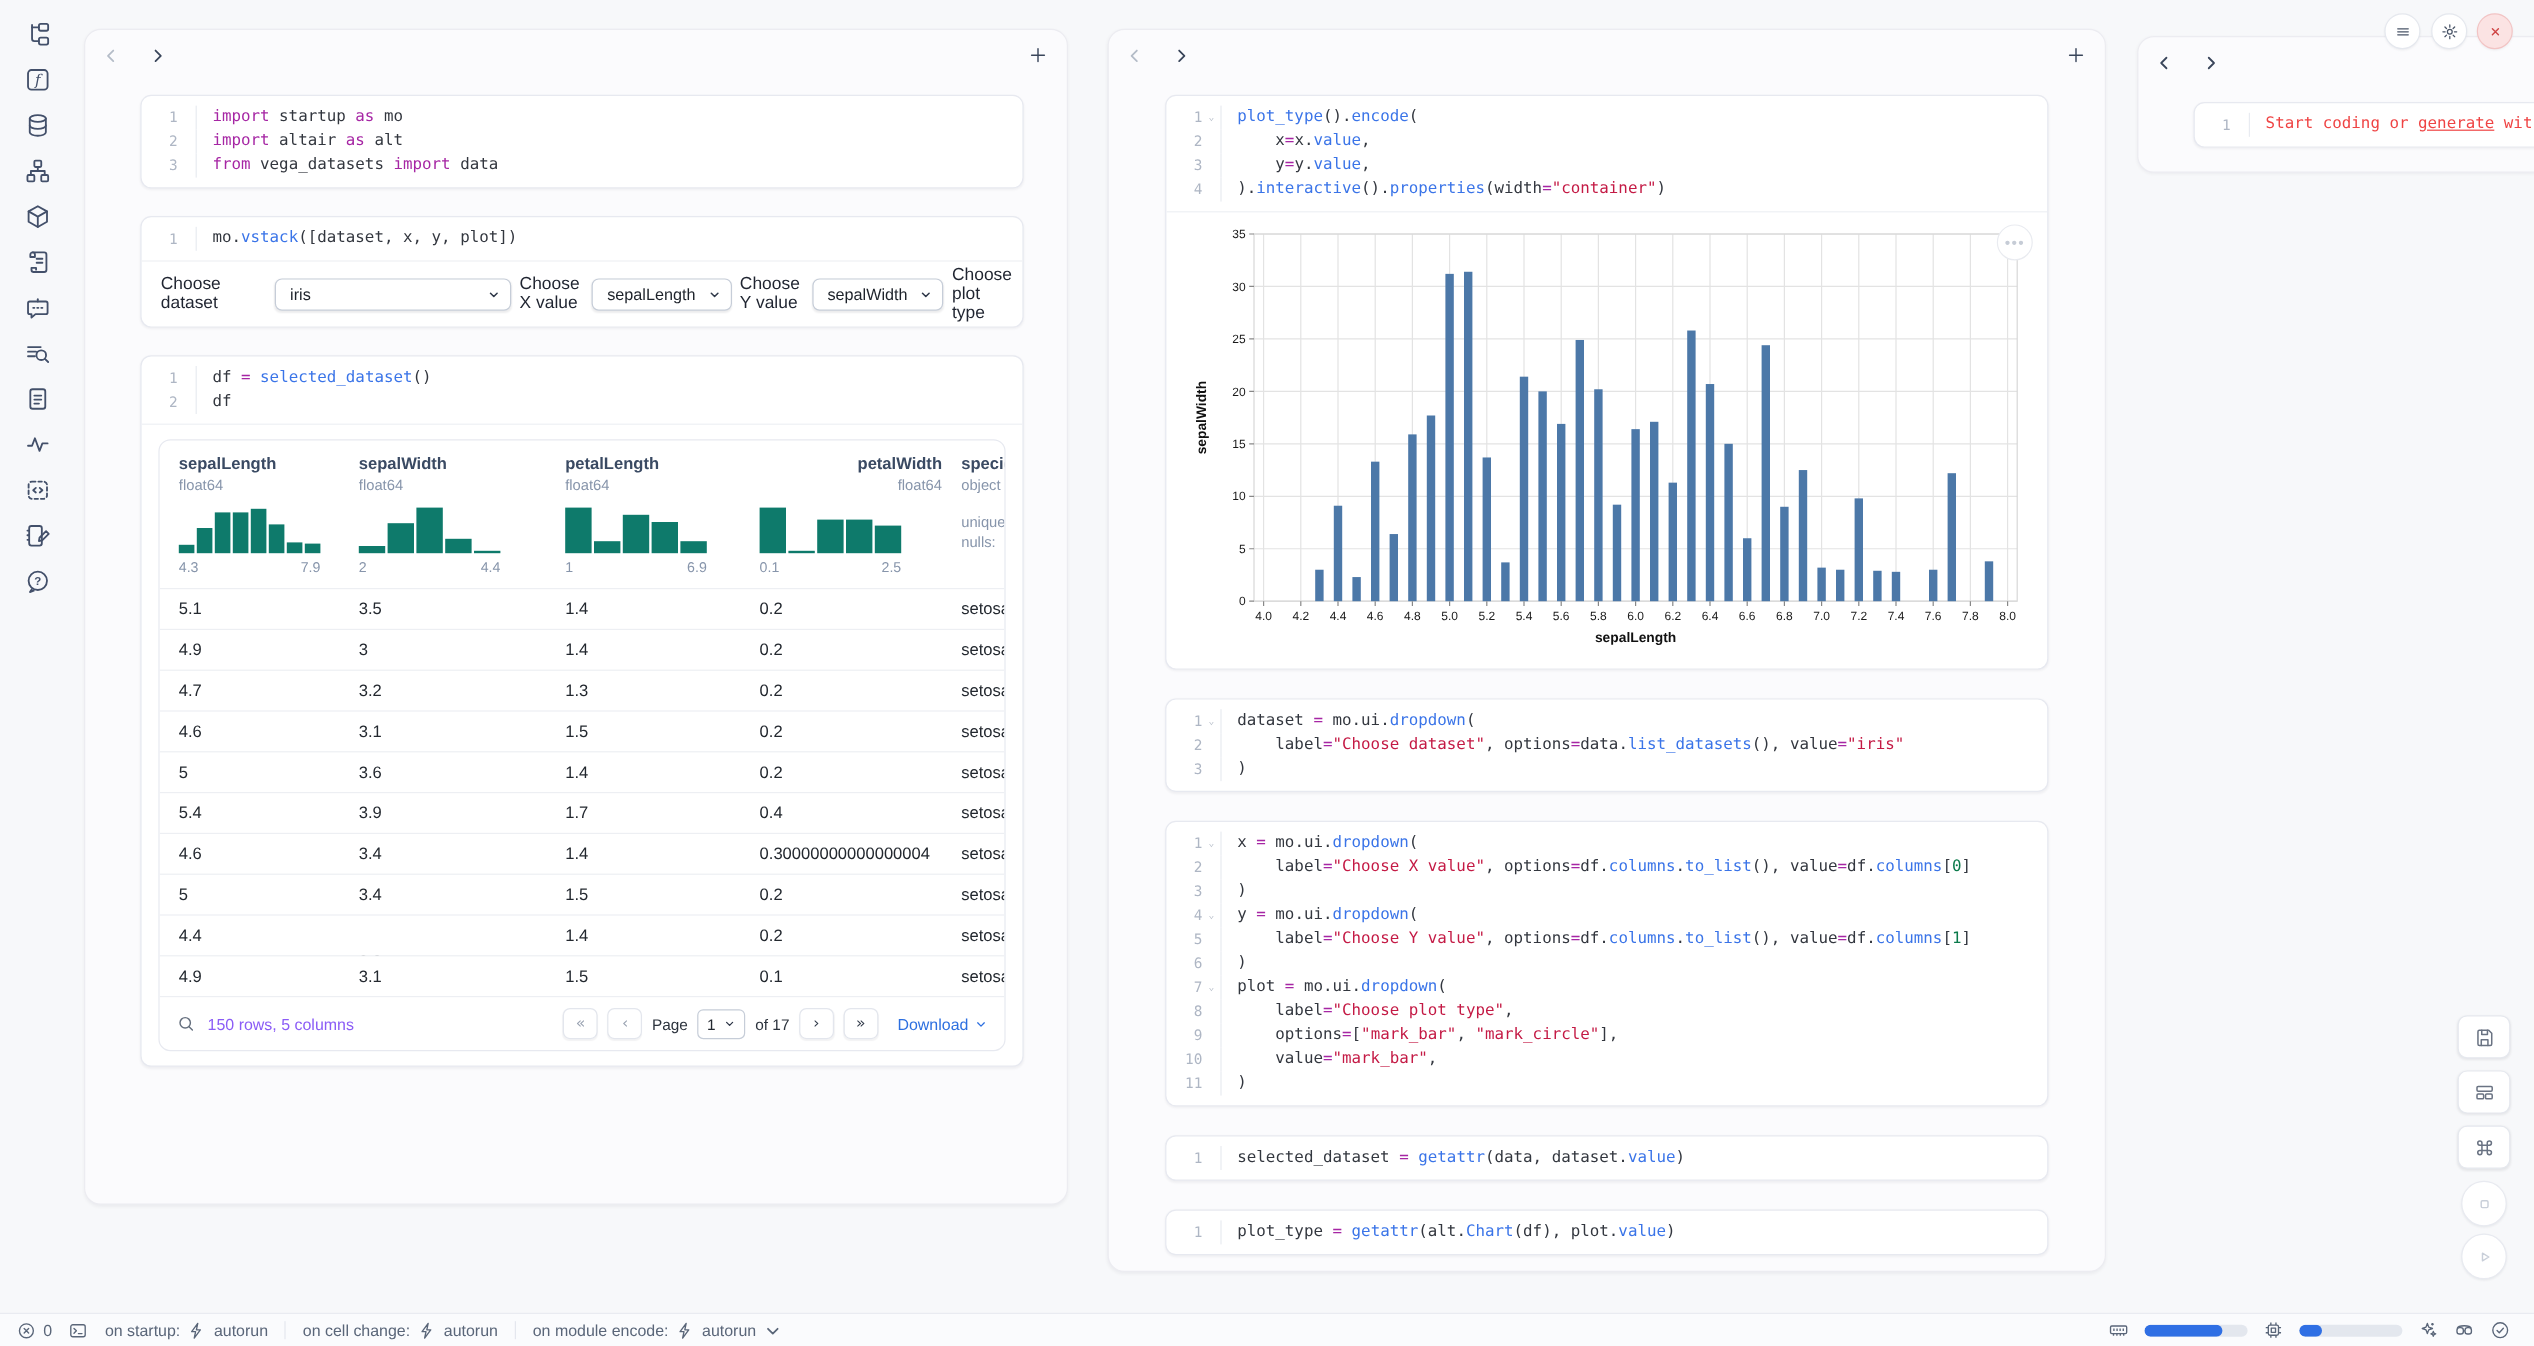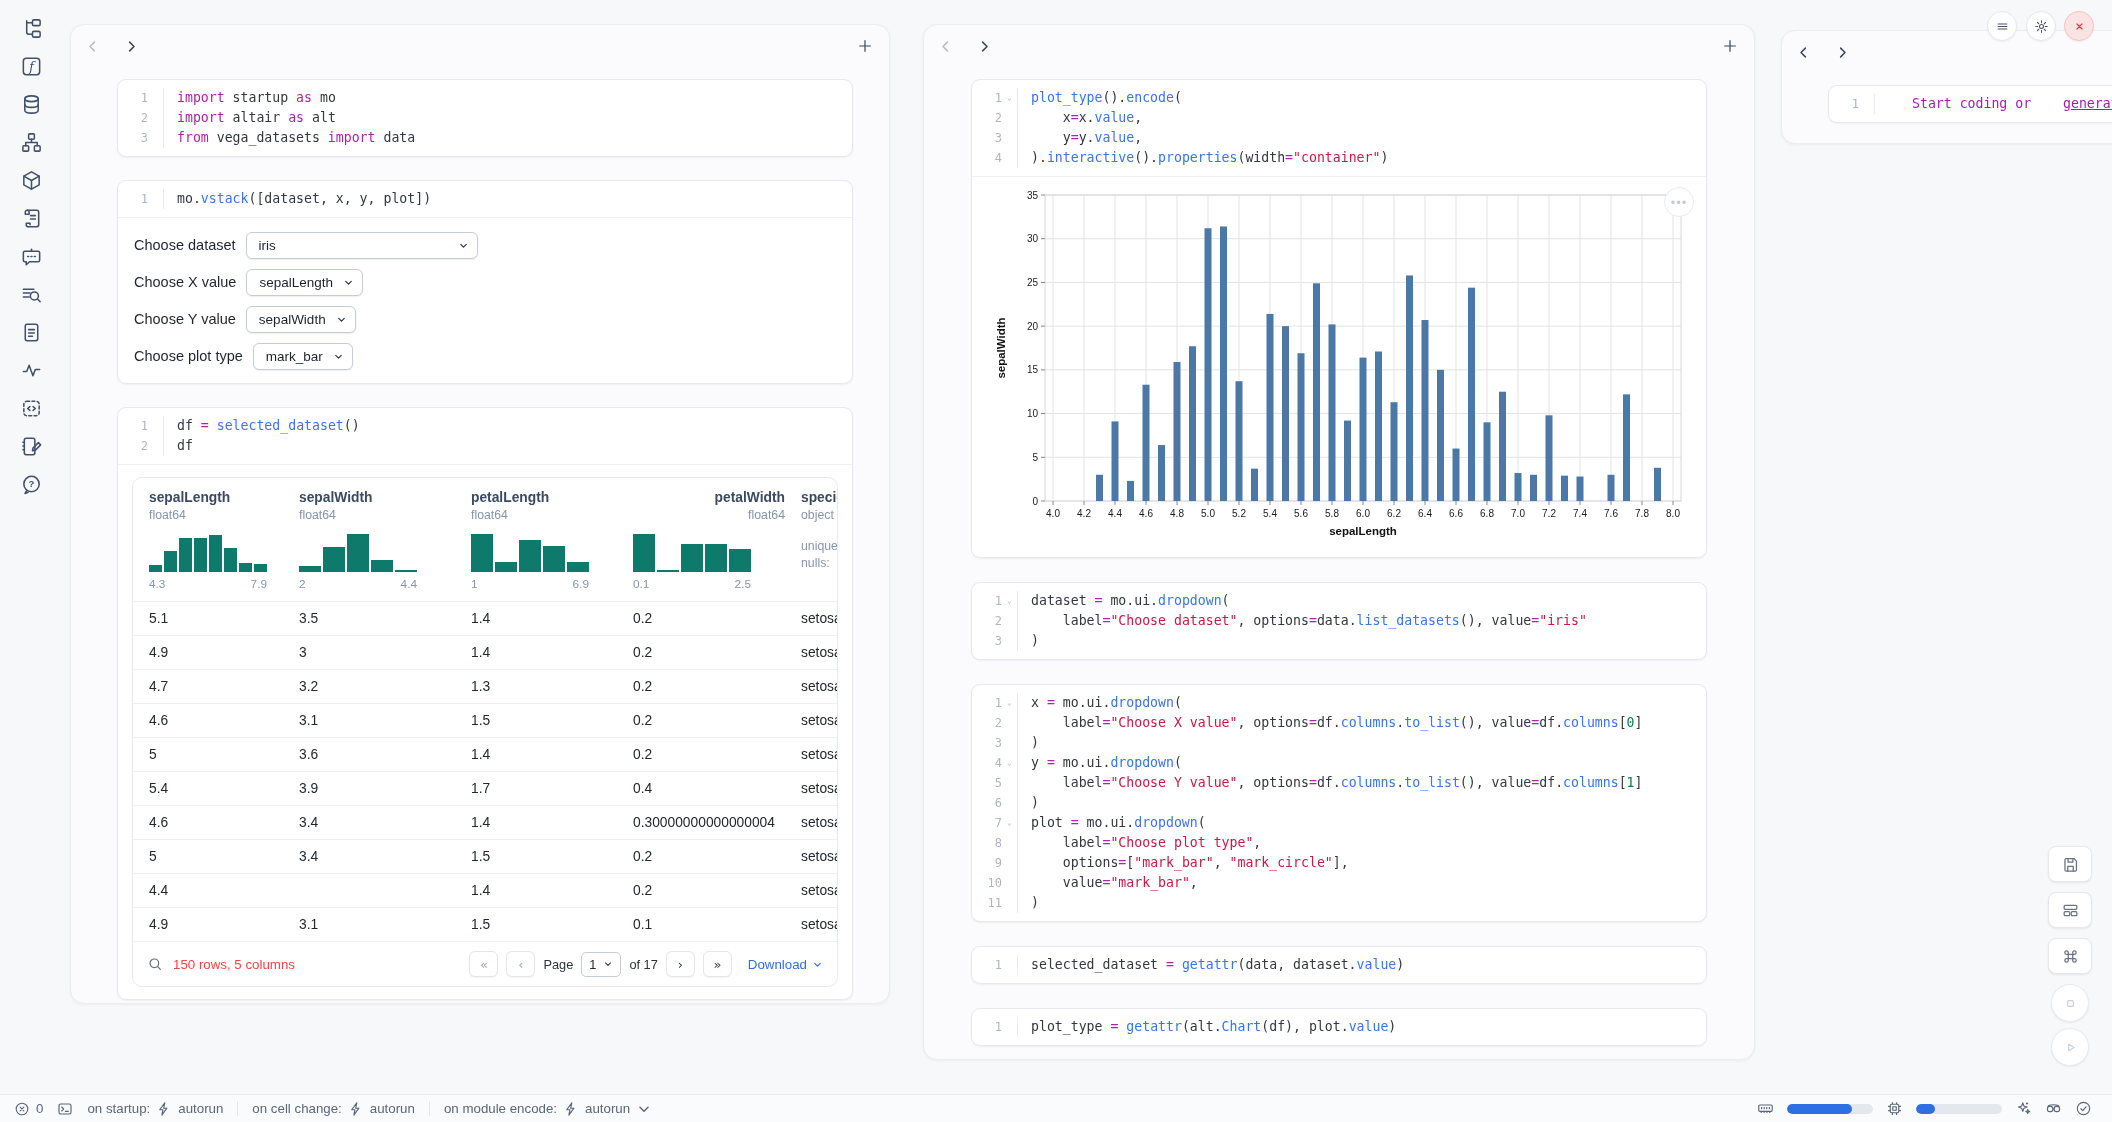--- a/index.html
+++ b/index.html
@@ -35,21 +35,21 @@
   .fold{width:15px;font-size:8px;color:#b6bdc9;text-align:center;flex:none;line-height:20px;}
   .ct{border-left:1px solid #e8ebf1;padding-left:13px;white-space:pre;color:#33373f;flex:1;min-width:0;}
   .tk-k{color:#a626a4;}
   .tk-f{color:#3a74e8;}
   .tk-s{color:#c41a45;}
   .tk-d{color:#0b7a4b;}
 
   .cell-output{border-top:1px solid #eef0f4;}
 
   
-  .controls{padding:12px 16px 12px 16px;display:flex;flex-direction:column;gap:7px;}
+  .controls{padding:12px 16px 12px 16px;display:flex;gap:7px;}
   .ctl-row{display:flex;align-items:center;gap:10px;height:30px;font-size:14.5px;color:#1f2430;}
   .sel{display:inline-flex;align-items:center;justify-content:space-between;gap:10px;height:27px;
        padding:0 8px 0 12px;background:#fff;border:1px solid #c6cdd8;border-radius:6px;
        box-shadow:0 1px 1.5px rgba(20,25,40,.08);font-size:13.5px;color:#1d222a;cursor:pointer;box-sizing:border-box;}
   .sel.wide{width:232px;}
   .sel svg{width:11px;height:11px;color:#30394a;flex:none;}
 
   
   .table-output{padding:12px 14px;}
   .df-box{border:1px solid #e7e9f0;border-radius:10px;overflow:hidden;background:#fff;}
@@ -59,41 +59,41 @@
   .df-dtype{font-size:12.3px;color:#8795ab;margin-top:3px;white-space:nowrap;}
   .hist{display:flex;align-items:flex-end;gap:2px;height:40px;width:118px;margin-top:10px;}
   .hist div{flex:1;background:#0e7a6b;}
   .minmax{display:flex;justify-content:space-between;width:118px;font-size:11.8px;color:#8795ab;margin-top:5px;}
   .df-meta{font-size:12.3px;color:#8795ab;margin-top:16px;line-height:17px;white-space:nowrap;}
   .df-row{display:flex;border-top:1px solid #edeff3;height:33px;align-items:center;
           font-size:13.8px;color:#23282f;overflow:hidden;}
   .df-cell{flex:none;padding-left:16px;white-space:nowrap;overflow:hidden;box-sizing:border-box;}
   .df-footer{display:flex;align-items:center;border-top:1px solid #edeff3;height:44px;padding:0 14px;gap:10px;}
   .df-footer .search-ic{width:16px;height:16px;color:#66707f;cursor:pointer;flex:none;}
-  .df-summary{font-size:13.3px;color:#ef4444;}
+  .df-summary{font-size:13.3px;color:#8b5cf6;}
   .pg{display:flex;align-items:center;gap:8px;margin-left:auto;}
   .pgbtn{width:27px;height:24px;border:1px solid #e3e6ed;border-radius:6px;background:#fff;
          box-shadow:0 1px 1px rgba(20,25,40,.05);display:flex;align-items:center;justify-content:center;
          font-size:13px;color:#9aa3b2;cursor:pointer;font-family:"DejaVu Sans",sans-serif;}
   .pgbtn.dark{color:#343d4c;}
   .pglabel{font-size:12.8px;color:#2c333d;}
   .pgsel{height:23px;border:1px solid #c6cdd8;border-radius:5px;padding:0 7px;display:flex;align-items:center;
          gap:7px;font-size:12.8px;background:#fff;cursor:pointer;}
   .pgsel svg{width:10px;height:10px;color:#30394a;}
   .download{color:#2c6fe0;font-size:13.3px;display:flex;gap:5px;align-items:center;margin-left:8px;cursor:pointer;}
   .download svg{width:11px;height:11px;}
 
   
   .chart-output{position:relative;padding:6px 8px;}
   .chart-actions{position:absolute;top:10px;right:12px;width:28px;height:28px;border-radius:50%;
                  border:1px solid #e9ebf0;background:#fff;color:#c6ccd6;display:flex;align-items:center;
                  justify-content:center;font-size:13px;letter-spacing:1px;cursor:pointer;}
 
   
-  .ph{color:#a21caf;margin-left:24px;}
+  .ph{color:#ef4444;}
   .ph-link{text-decoration:underline;cursor:pointer;}
 
   
   .circle-btn{position:absolute;top:11px;width:30px;height:30px;border-radius:50%;background:#fff;
               border:1px solid #e5e8ee;box-shadow:0 1px 2px rgba(20,25,40,.06);display:flex;
               align-items:center;justify-content:center;color:#4a5568;cursor:pointer;box-sizing:border-box;}
   .circle-btn svg{width:15px;height:15px;}
   .circle-btn.close{background:#fbe3e3;border-color:#f2c4c4;color:#cf4444;}
 
   

